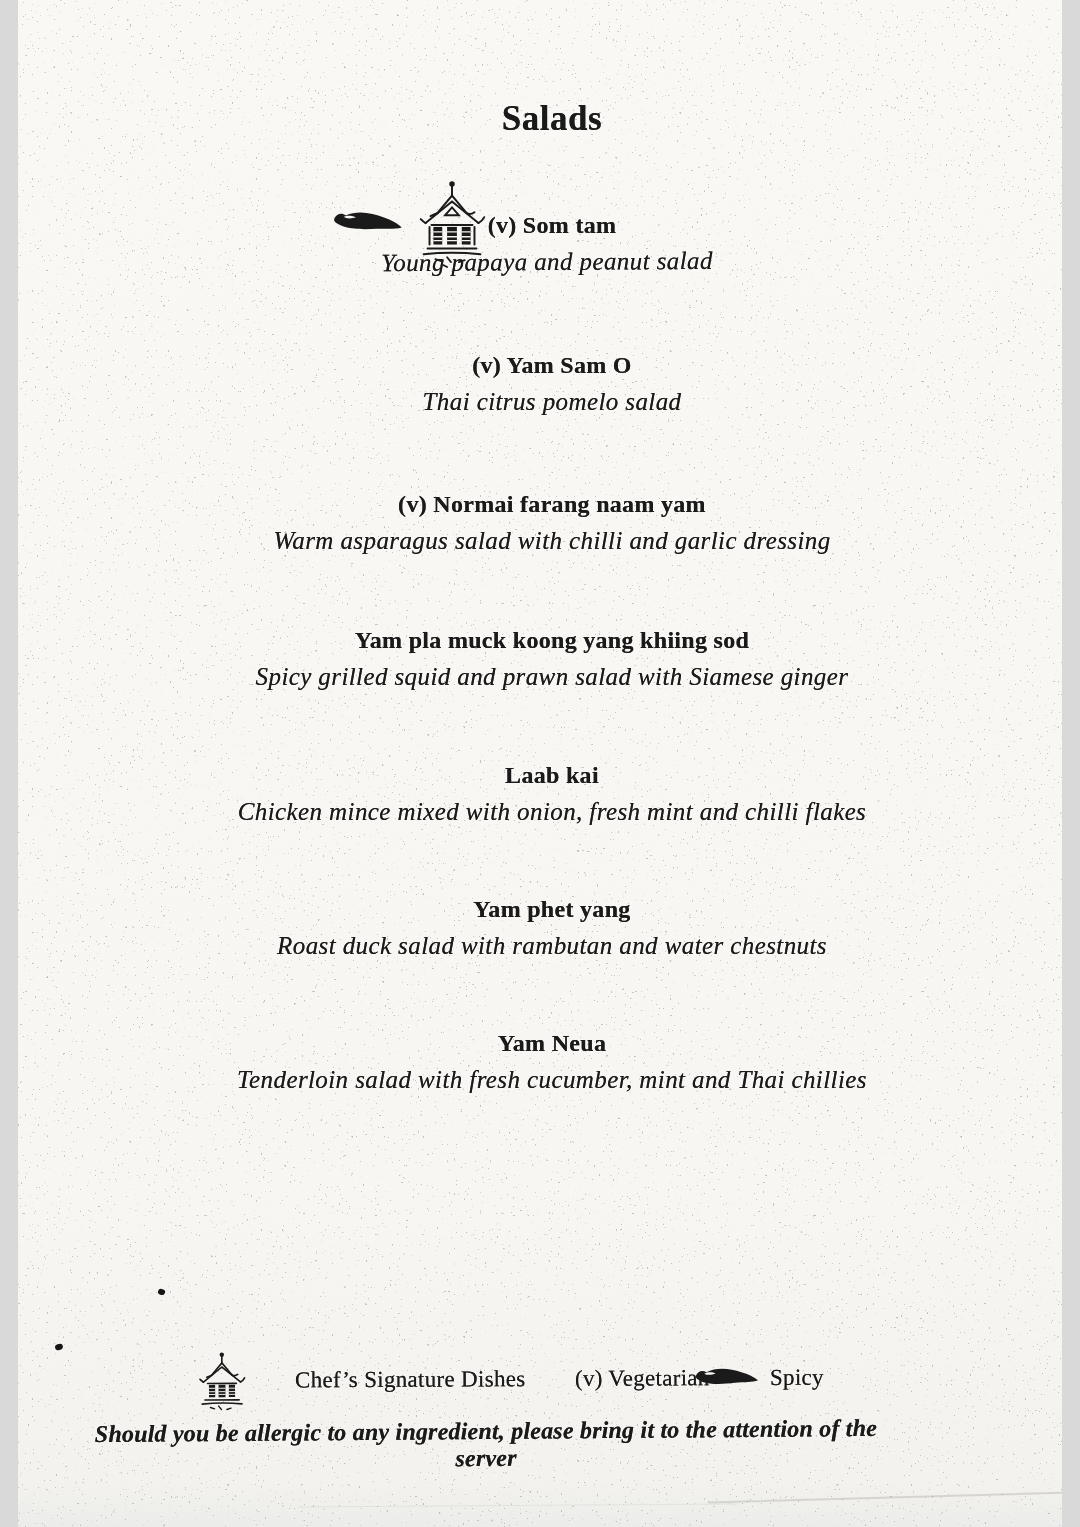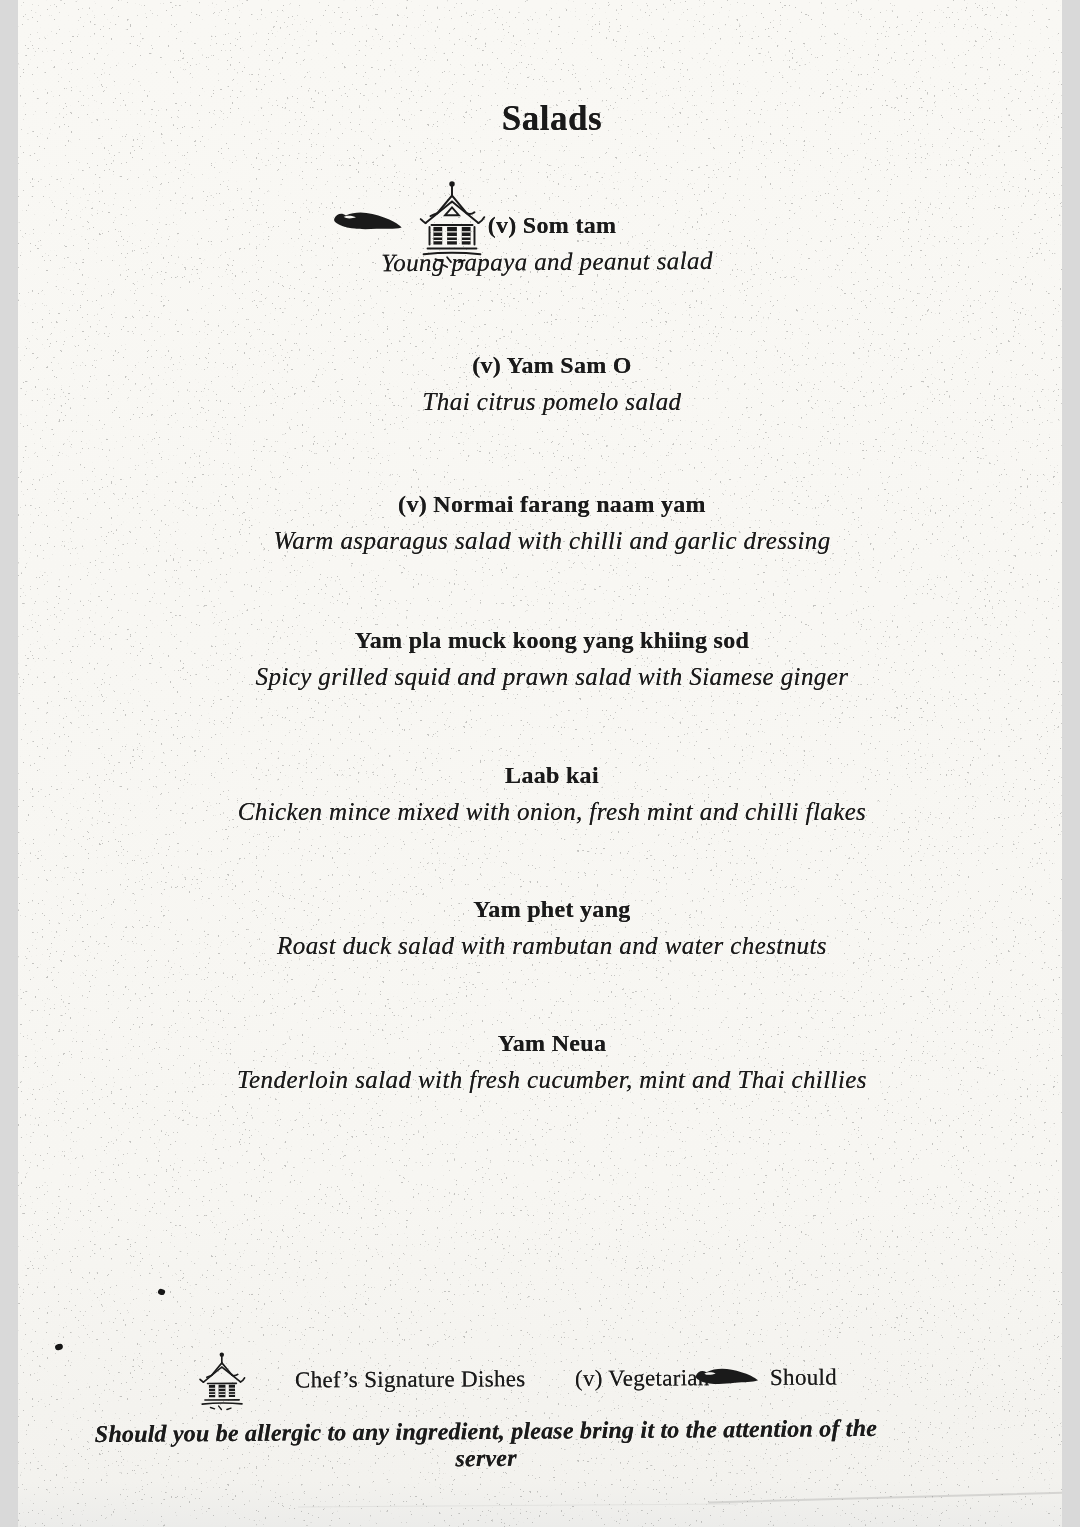--- a/index.html
+++ b/index.html
@@ -244,21 +244,21 @@
         <path d="M30,79 l4,5"></path>
         <path d="M42,84 l6,-2"></path>
       </g>
     </svg>
     <span class="label ink legend-signature-label">Chef’s Signature Dishes</span>
     <span class="label ink legend-vegetarian-label">(v) Vegetarian</span>
     <svg class="abs legend-chili" viewBox="0 0 100 40" xmlns="http://www.w3.org/2000/svg">
       <path fill="#1a1a1a" d="M3,17 C6,10 13,8 19,12 C35,4 55,7 72,13 C82,16 92,21 97,26 C88,29 76,28 62,29 C44,31 24,31 12,26 C6,23 2,21 3,17 Z"></path>
       <path fill="#f7f6f2" d="M16,14 C21,11 29,12 33,14 C28,16 20,17 16,14 Z"></path>
     </svg>
-    <span class="label ink legend-spicy-label">Should</span>
+    <span class="label ink legend-spicy-label">Spicy</span>
   </div>
 
   <div class="footer-note ink">Should you be allergic to any ingredient, please bring it to the attention of the server</div>
 
   <div class="speck-dot speck-a"></div>
   <div class="speck-dot speck-b"></div>
   <div class="crease"></div>
   <div class="crease-2"></div>
 
 </div>

